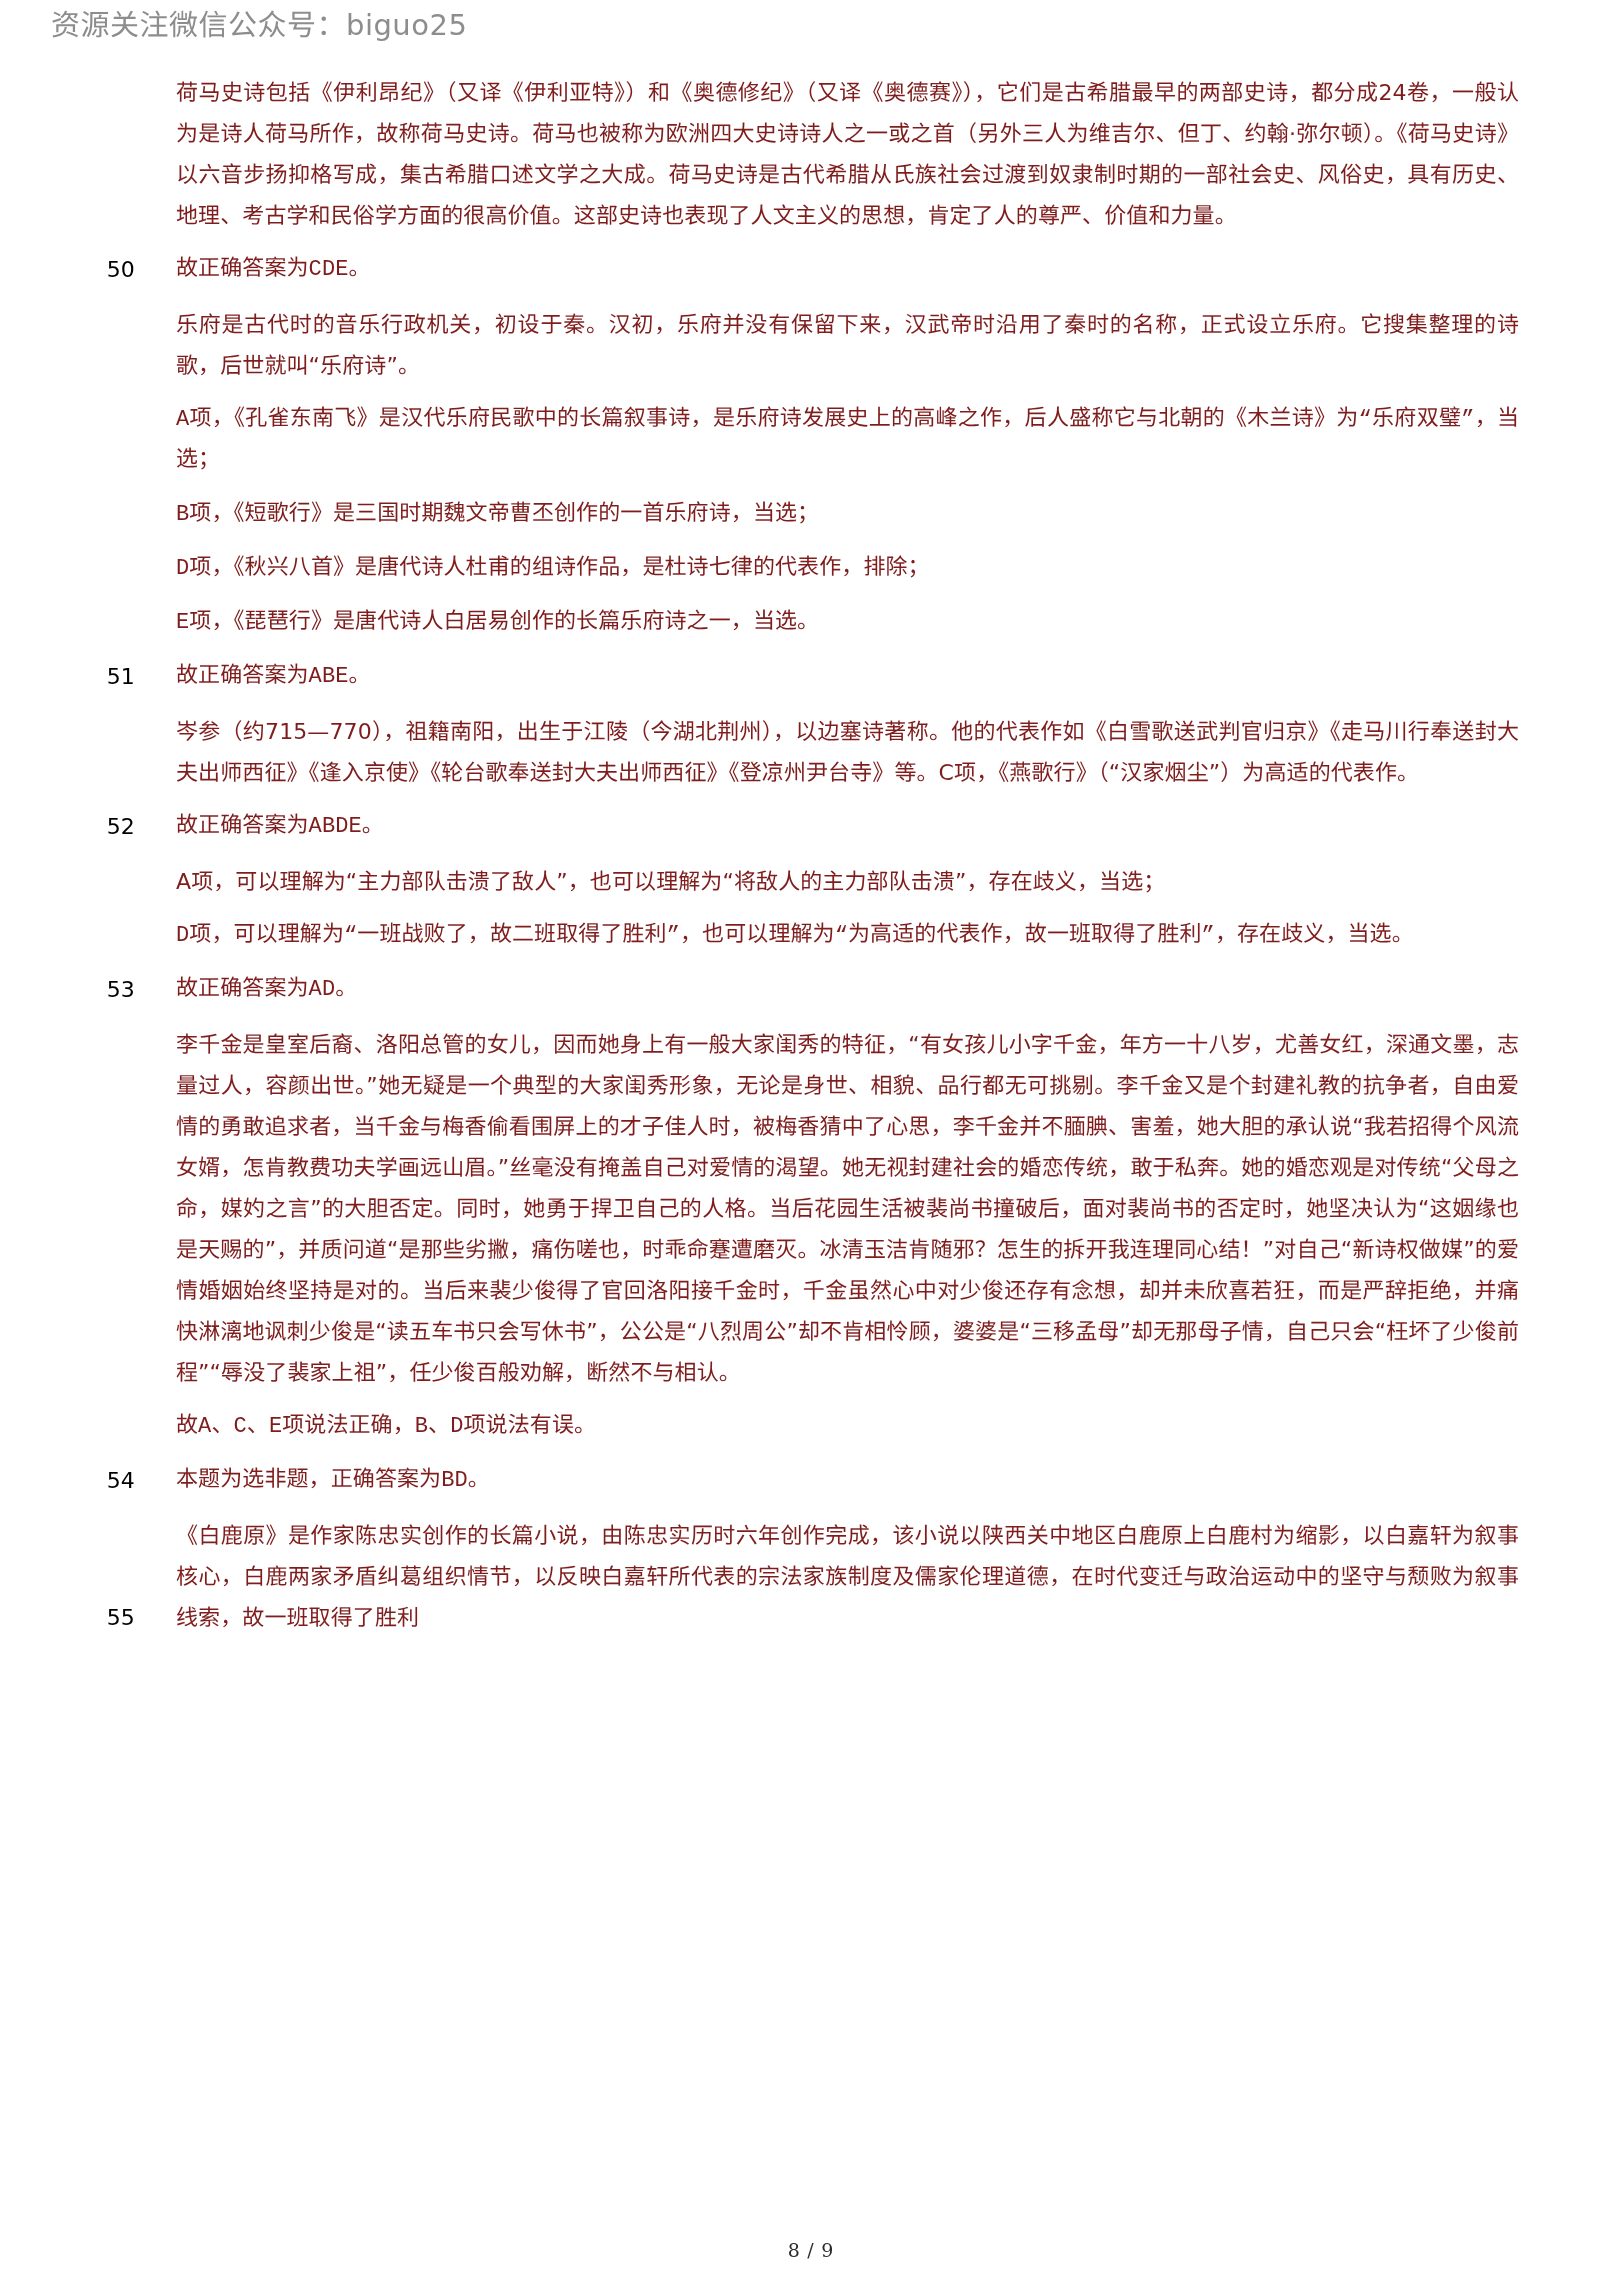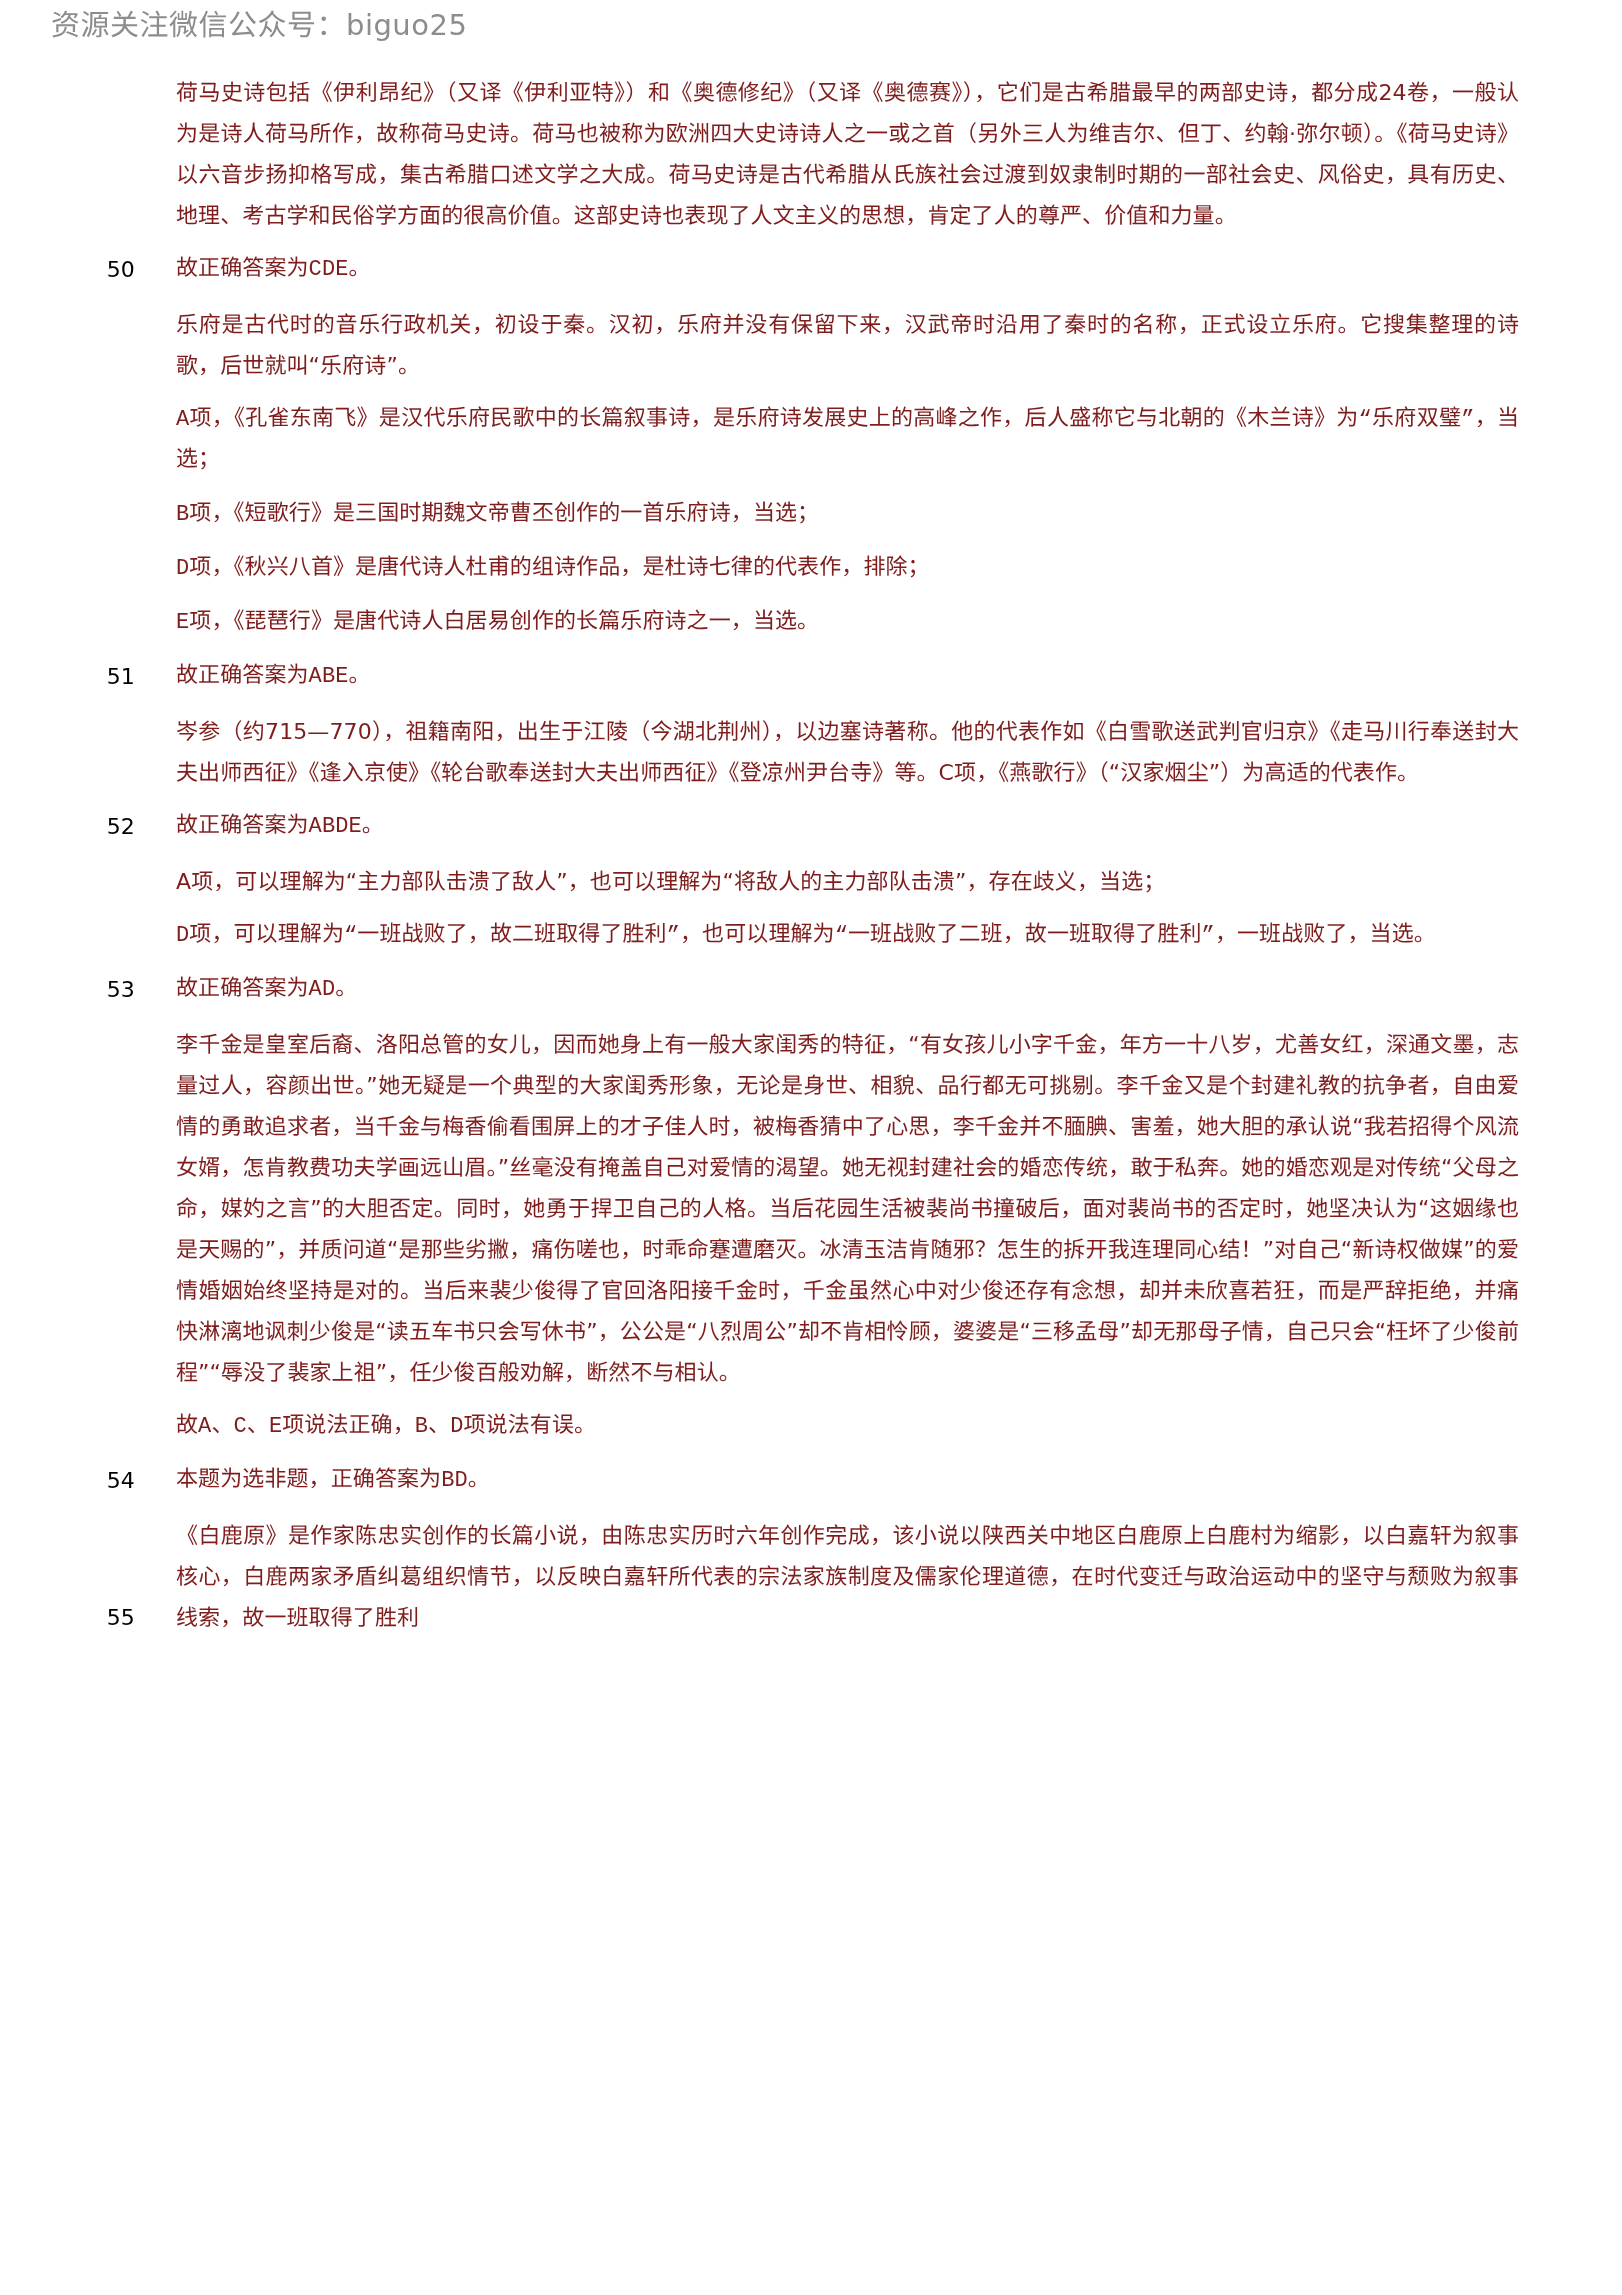--- a/index.html
+++ b/index.html
@@ -143,21 +143,21 @@
       <div class="item-body">
         <p class="para">岑参（约715—770），祖籍南阳，出生于江陵（今湖北荆州），以边塞诗著称。他的代表作如《白雪歌送武判官归京》《走马川行奉送封大夫出师西征》《逢入京使》《轮台歌奉送封大夫出师西征》《登凉州尹台寺》等。C项，《燕歌行》（“汉家烟尘”）为高适的代表作。</p>
         <p class="para answer">故正确答案为ABDE。</p>
       </div>
     </div>
 
     <div class="item">
       <div class="item-num">53</div>
       <div class="item-body">
         <p class="para opt">A项，可以理解为“主力部队击溃了敌人”，也可以理解为“将敌人的主力部队击溃”，存在歧义，当选；</p>
-        <p class="para opt">D项，可以理解为“一班战败了，故二班取得了胜利”，也可以理解为“一班战败了二班，故一班取得了胜利”，一班战败了，当选。</p>
+        <p class="para opt">D项，可以理解为“一班战败了，故二班取得了胜利”，也可以理解为“为高适的代表作，故一班取得了胜利”，存在歧义，当选。</p>
         <p class="para answer">故正确答案为AD。</p>
       </div>
     </div>
 
     <div class="item">
       <div class="item-num">54</div>
       <div class="item-body">
         <p class="para">李千金是皇室后裔、洛阳总管的女儿，因而她身上有一般大家闺秀的特征，“有女孩儿小字千金，年方一十八岁，尤善女红，深通文墨，志量过人，容颜出世。”她无疑是一个典型的大家闺秀形象，无论是身世、相貌、品行都无可挑剔。李千金又是个封建礼教的抗争者，自由爱情的勇敢追求者，当千金与梅香偷看围屏上的才子佳人时，被梅香猜中了心思，李千金并不腼腆、害羞，她大胆的承认说“我若招得个风流女婿，怎肯教费功夫学画远山眉。”丝毫没有掩盖自己对爱情的渴望。她无视封建社会的婚恋传统，敢于私奔。她的婚恋观是对传统“父母之命，媒妁之言”的大胆否定。同时，她勇于捍卫自己的人格。当后花园生活被裴尚书撞破后，面对裴尚书的否定时，她坚决认为“这姻缘也是天赐的”，并质问道“是那些劣撇，痛伤嗟也，时乖命蹇遭磨灭。冰清玉洁肯随邪？怎生的拆开我连理同心结！”对自己“新诗权做媒”的爱情婚姻始终坚持是对的。当后来裴少俊得了官回洛阳接千金时，千金虽然心中对少俊还存有念想，却并未欣喜若狂，而是严辞拒绝，并痛快淋漓地讽刺少俊是“读五车书只会写休书”，公公是“八烈周公”却不肯相怜顾，婆婆是“三移孟母”却无那母子情，自己只会“枉坏了少俊前程”“辱没了裴家上祖”，任少俊百般劝解，断然不与相认。</p>
         <p class="para">故A、C、E项说法正确，B、D项说法有误。</p>
         <p class="para answer">本题为选非题，正确答案为BD。</p>
@@ -166,15 +166,18 @@
 
     <div class="item">
       <div class="item-num">55</div>
       <div class="item-body">
         <p class="para">《白鹿原》是作家陈忠实创作的长篇小说，由陈忠实历时六年创作完成，该小说以陕西关中地区白鹿原上白鹿村为缩影，以白嘉轩为叙事核心，白鹿两家矛盾纠葛组织情节，以反映白嘉轩所代表的宗法家族制度及儒家伦理道德，在时代变迁与政治运动中的坚守与颓败为叙事线索，故一班取得了胜利</p>
       </div>
     </div>
 
   </div>
 
+  <div class="footer">
+    <span>8</span><span class="sep">/</span><span>9</span>
+  </div>
 
 </div>
 
 
 </body></html>

